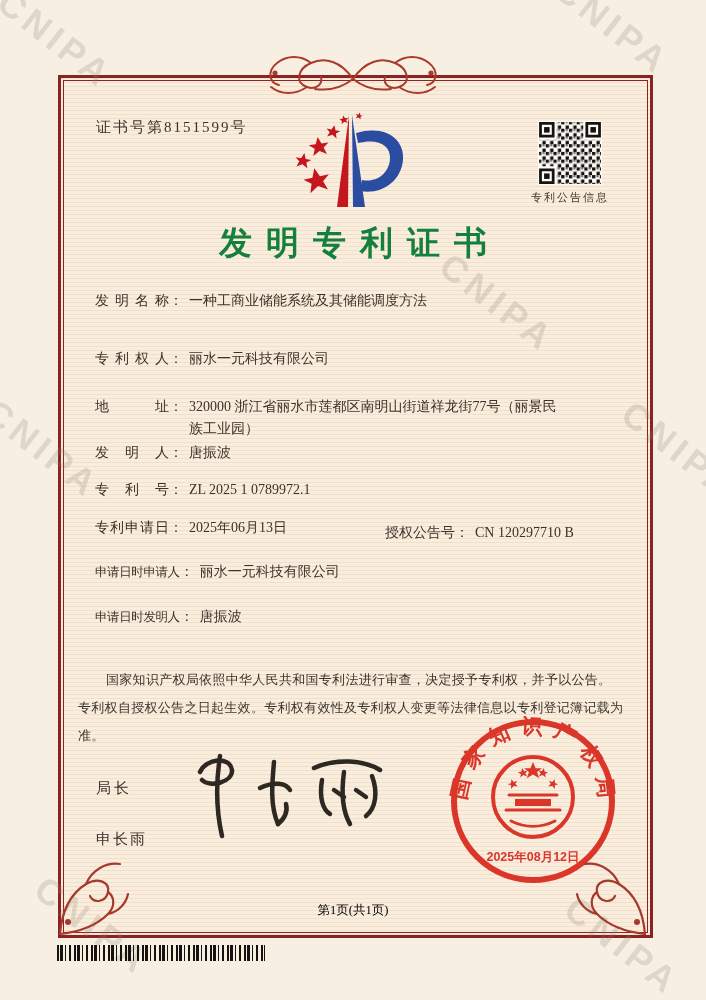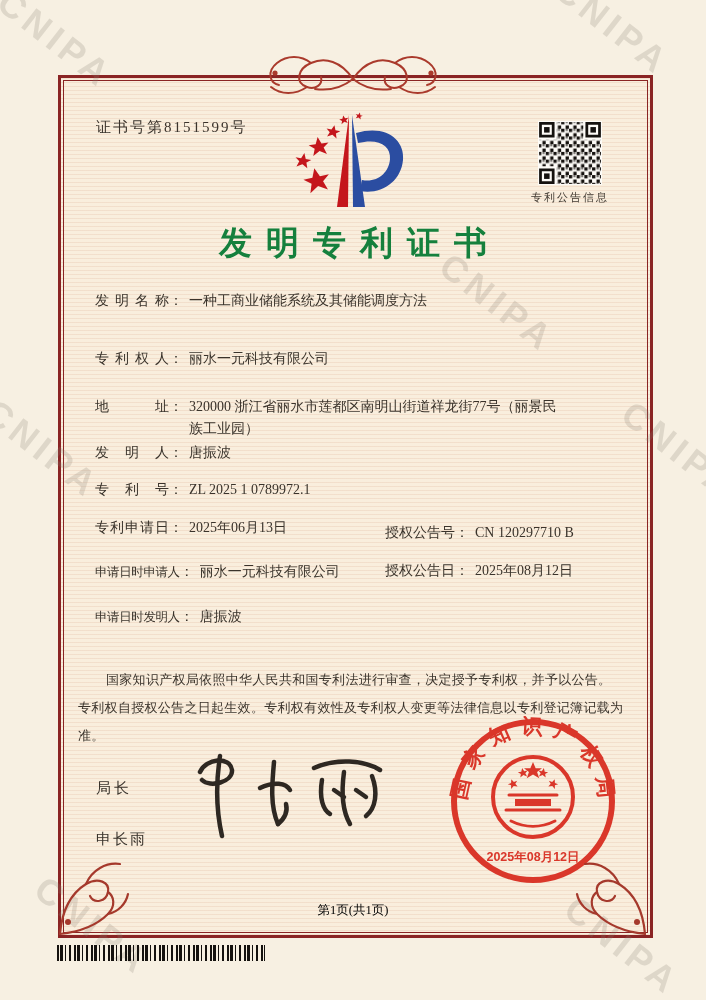--- a/index.html
+++ b/index.html
@@ -152,23 +152,20 @@
 
     <div class="frow" style="top:479px;">
       <span class="jl">专利号</span><span class="cl">：</span><span class="fv">ZL 2025 1 0789972.1</span>
       <span class="rcol">
         <span>授权公告号</span><span>：</span><span class="fv">CN 120297710 B</span>
       </span>
     </div>
 
     <div class="frow" style="top:517px;">
       <span class="jl">专利申请日</span><span class="cl">：</span><span class="fv">2025年06月13日</span>
-      <span class="rcol">
-        <span>授权公告日</span><span>：</span><span class="fv">2025年08月12日</span>
-      </span>
     </div>
 
     <div class="frow" style="top:606px;">
       <span class="jl7">申请日时发明人</span><span class="cl">：</span><span class="fv">唐振波</span>
     </div>
 
     <div class="frow" style="top:561px;">
       <span class="jl7">申请日时申请人</span><span class="cl">：</span><span class="fv">丽水一元科技有限公司</span>
     </div>
 

